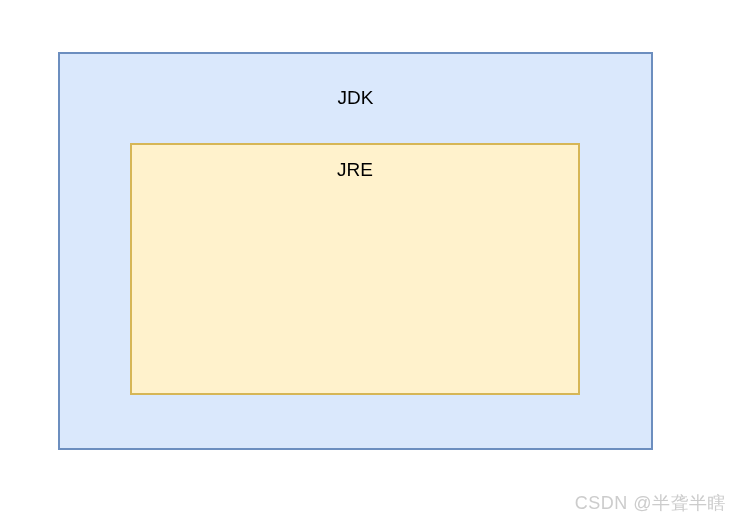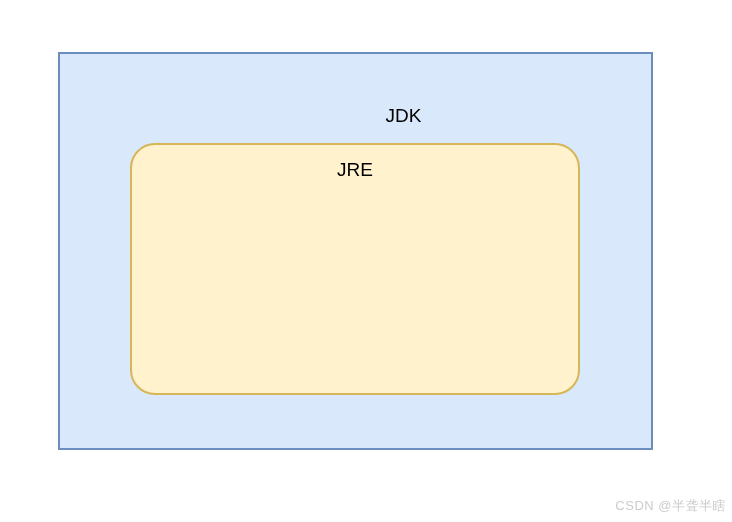--- a/index.html
+++ b/index.html
@@ -28,21 +28,21 @@
     color: #000000;
     line-height: 22px;
     white-space: nowrap;
   }
   #jdk-box {
     left: 58px;
     top: 52px;
     width: 595px;
     height: 398px;
   }
-  #jdk-box > .box-label { top: 51px; margin-left: 48px; }
+  #jdk-box > .box-label { top: 33px; }
   #jre-box {
     left: 130px;
     top: 143px;
     width: 450px;
     height: 252px;
   }
   #jre-box > .box-label { top: 14px; }
   #jvm-box {
     left: 246px;
     top: 206px;
@@ -50,29 +50,29 @@
     height: 108px;
   }
   #jvm-box > .box-label {
     top: 50%;
     transform: translateY(-50%);
   }
   #watermark {
     position: absolute;
     right: 6px;
     bottom: 7px;
-    font-size: 13px;
+    font-size: 18px;
     letter-spacing: 0.5px;
   }
 </style>
 </head>
 <body>
 
 <div class="box" id="jdk-box" style="background-color: rgb(218, 232, 252); border-color: rgb(108, 142, 191);">
   <div class="box-label">JDK</div>
 
-  <div class="box" id="jre-box" style="left: 70px; top: 89px; background-color: rgb(255, 242, 204); border-color: rgb(214, 182, 86); border-radius: 25px;">
+  <div class="box" id="jre-box" style="left: 70px; top: 89px; background-color: rgb(255, 242, 204); border-color: rgb(214, 182, 86);">
     <div class="box-label">JRE</div>
 
   </div>
 </div>
 
 <div id="watermark" style="color: rgb(204, 204, 204);">CSDN @半聋半瞎</div>
 
 </body></html>

